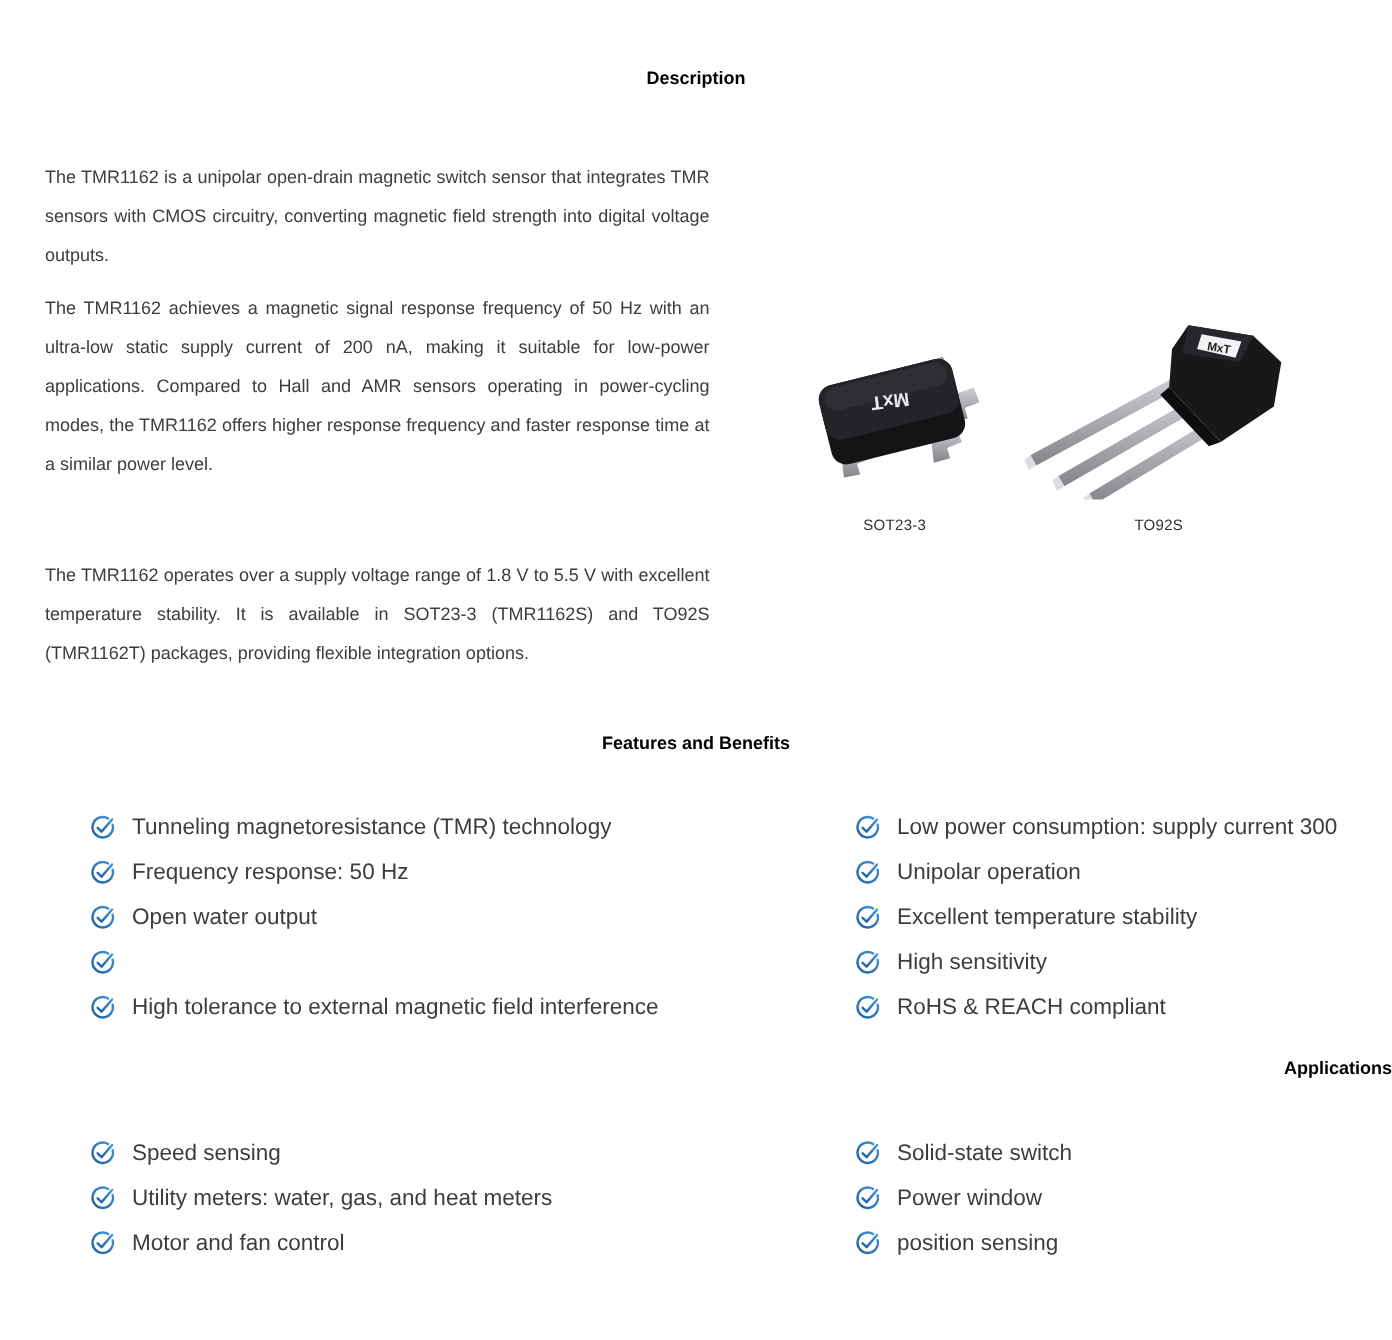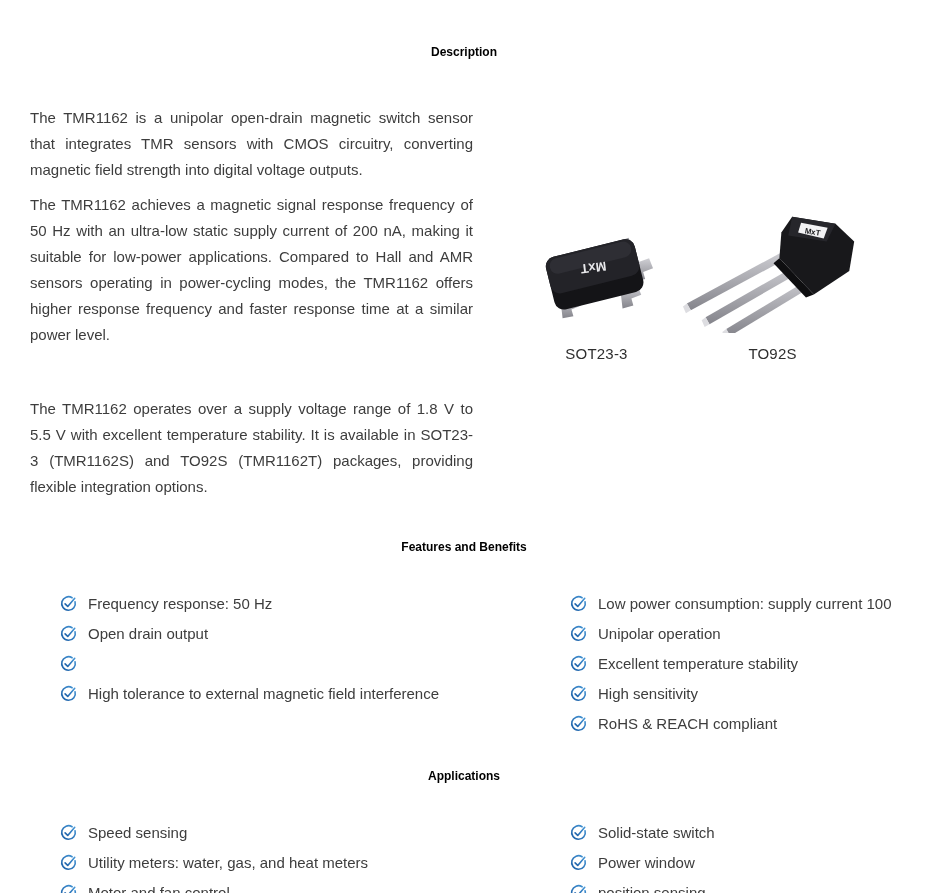--- a/index.html
+++ b/index.html
@@ -10,35 +10,35 @@
     color:#3d3d3d;
     overflow:hidden;
   }
   .section-heading {
     font-size:12px; line-height:21px;
     font-weight:bold; color:#000000;
     text-align:center; margin:0;
   }
   #desc-heading { margin-top:42px; }
   #features-heading { margin-top:37px; }
-  #apps-heading { margin-top:28px; }
+  #apps-heading { margin-top:16px;text-align:right; }
 
   .desc-row { display:flex; margin-top:42px; }
   .desc-text {
     width:443px; margin-left:30px;
-    font-size:15px; line-height:26px;
+    font-size:12px; line-height:26px;
     text-align:justify; color:#3d3d3d;
   }
   .desc-text p { margin:0 0 9px 0; }
   .desc-text p:last-child { margin-bottom:0;margin-top:48px; }
 
   .packages-col { flex:1; display:flex; flex-direction:column; align-items:center; }
   .packages-row { display:flex; align-items:flex-end; gap:16px; margin-top:104px; }
   figure.package { margin:0; display:flex; flex-direction:column; align-items:center; }
-  figcaption.package-caption { font-size:15px; color:#2f2f2f; margin-top:12px; letter-spacing:.2px; }
+  figcaption.package-caption { font-size:10px; color:#2f2f2f; margin-top:12px; letter-spacing:.2px; }
 
   .list-grid { display:flex; margin:30px 0 0 60px; }
   .list-col-left { width:510px; }
   .list-col-right { flex:1; }
   .list-item {
     height:30px; display:flex; align-items:center;
     font-size:15px; color:#3d3d3d;
   }
   .bullet { width:17px; height:17px; flex:none; margin-right:11px; }
 
@@ -124,46 +124,52 @@
 </div>
 
 <h2 class="section-heading" id="features-heading">Features and Benefits</h2>
 
 <div class="list-grid">
   <div class="list-col-left">
     <div class="list-item">
       <svg class="bullet">
           <use href="#check-circle"></use>
         </svg>
+      <span>Tunneling magnetoresistance (TMR) technology</span>
+    </div>
+    <div class="list-item">
+      <svg class="bullet">
+          <use href="#check-circle"></use>
+        </svg>
       <span>Frequency response: 50 Hz</span>
     </div>
     <div class="list-item">
       <svg class="bullet">
           <use href="#check-circle"></use>
         </svg>
-      <span>Open drain output</span>
+      <span>Open water output</span>
     </div>
     <div class="list-item">
       <svg class="bullet">
           <use href="#check-circle"></use>
         </svg>
     </div>
     <div class="list-item">
       <svg class="bullet">
           <use href="#check-circle"></use>
         </svg>
       <span>High tolerance to external magnetic field interference</span>
     </div>
   </div>
   <div class="list-col-right">
     <div class="list-item">
       <svg class="bullet">
           <use href="#check-circle"></use>
         </svg>
-      <span>Low power consumption: supply current 100</span>
+      <span>Low power consumption: supply current 300</span>
     </div>
     <div class="list-item">
       <svg class="bullet">
           <use href="#check-circle"></use>
         </svg>
       <span>Unipolar operation</span>
     </div>
     <div class="list-item">
       <svg class="bullet">
           <use href="#check-circle"></use>

